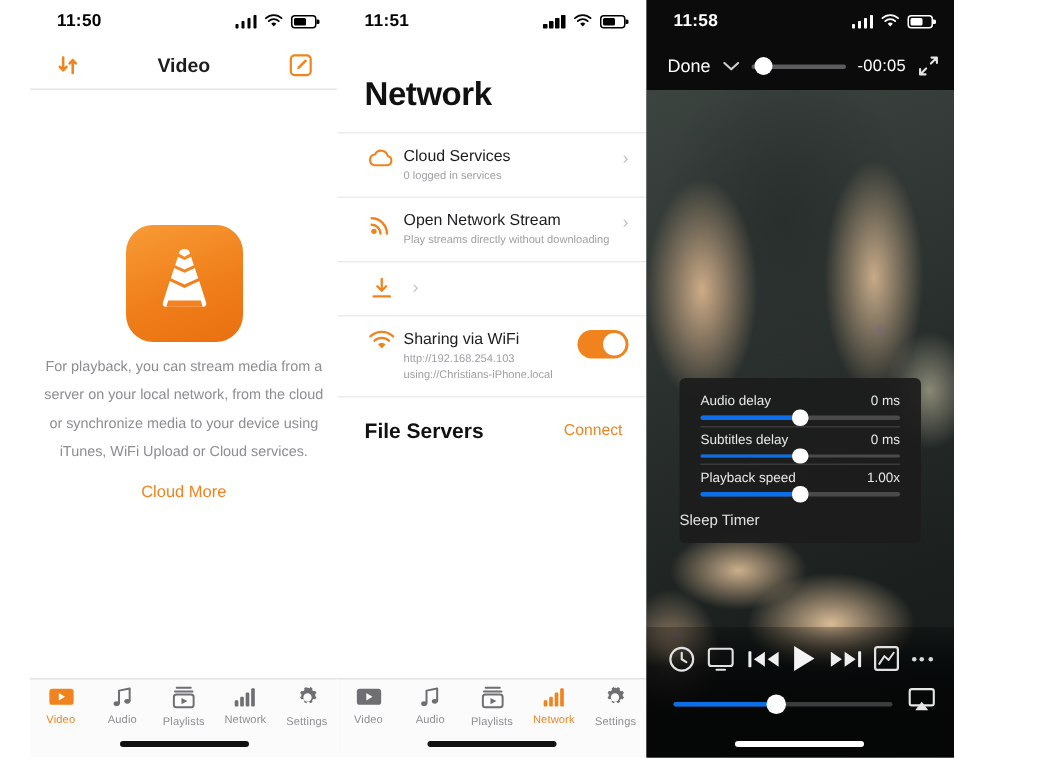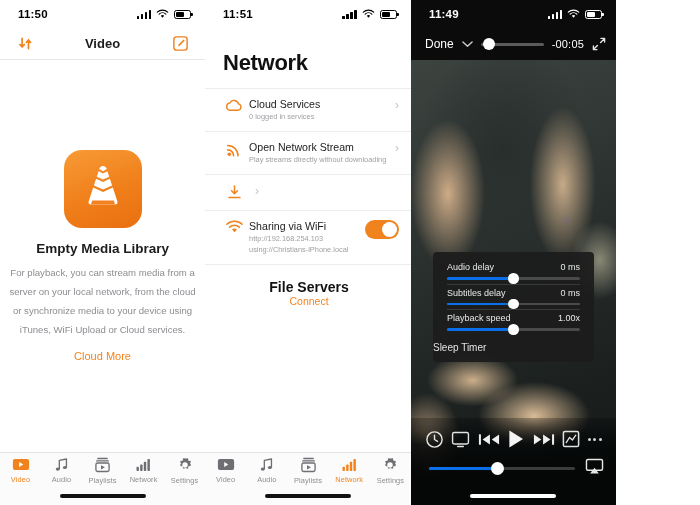--- a/index.html
+++ b/index.html
@@ -2,21 +2,21 @@
 <html><head>
 <meta charset="utf-8">
 <style>
   html,body{margin:0;padding:0;}
   body{
     width:700px;height:505px;
     background:#ffffff;
     font-family:"Liberation Sans", sans-serif;
     overflow:hidden;
   }
-  .screens{display:flex;width:616px;height:505px;}
+  .screens{display:flex;width:616px;height:505px;padding-left:20px;}
   .panel{position:relative;overflow:hidden;height:505px;background:#fff;}
   .p1{width:233px;}
   .p2{width:234px;}
   .p3{width:233px;background:#000;}
 
   
   .statusbar{height:28px;display:flex;align-items:center;justify-content:space-between;padding:0 14px 0 18px;box-sizing:border-box;}
   .statusbar .clock{font-size:11.5px;font-weight:bold;letter-spacing:.2px;color:#000;}
   .statusbar.dark .clock{color:#fff;}
   .sb-icons{display:flex;align-items:center;gap:5px;}
@@ -61,21 +61,21 @@
   
   .net-title{font-size:22px;font-weight:bold;color:#111;padding:22px 18px 12px 18px;letter-spacing:-.3px;}
   .row{display:flex;align-items:flex-start;padding:9px 12px 9px 14px;border-top:1px solid #ececec;min-height:36px;box-sizing:border-box;}
   .row .ricon{width:30px;display:flex;align-items:center;justify-content:center;flex:0 0 30px;}
   .row .rtext{flex:1;min-width:0;}
   .row .rtitle{font-size:10.6px;color:#1c1c1e;font-weight:500;line-height:13px;}
   .row .rsub{font-size:7.4px;color:#a0a0a5;line-height:10px;margin-top:1px;}
   .chev{color:#c4c4c8;font-size:12px;padding-left:6px;}
   .toggle{width:34px;height:19px;border-radius:10px;background:#f0831e;position:relative;flex:0 0 34px;}
   .toggle b{position:absolute;top:1.6px;right:1.6px;width:15.5px;height:15.5px;border-radius:50%;background:#fff;display:block;}
-  .section-head{display:flex;align-items:center;justify-content:flex-start;padding:14px 16px 10px 18px;border-top:1px solid #ececec;flex-direction:column;}
+  .section-head{display:flex;align-items:center;justify-content:space-between;padding:14px 16px 10px 18px;border-top:1px solid #ececec;}
   .section-head .shtitle{font-size:14px;font-weight:bold;color:#111;}
   .section-head .shaction{font-size:10.5px;color:#f0831e;}
 
   
   .player-top{position:absolute;top:0;left:0;right:0;z-index:5;background:#0b0b0b;}
   .ptop-row{height:32px;display:flex;align-items:center;padding:0 10px 0 14px;box-sizing:border-box;gap:8px;}
   .done{font-size:12px;color:#fff;font-weight:500;}
   .scrub{flex:1;height:3px;border-radius:2px;background:#5b5b5e;position:relative;}
   .scrub b{position:absolute;top:-4.5px;left:2px;width:12px;height:12px;border-radius:50%;background:#fff;display:block;}
   .time{font-size:11px;color:#fff;letter-spacing:.2px;}
@@ -164,21 +164,20 @@
     <div class="empty-wrap">
       <div class="vlc-logo">
         <svg width="50" height="54" viewBox="0 0 50 54">
           <path d="M25 4 c2.2 0 3.3 1.4 3.8 3 L25 9.2 21.2 7 c.5-1.6 1.6-3 3.8-3 Z" fill="#fff"></path>
           <path d="M20.6 9.2 L25 11.4 l4.4-2.2 1.8 5.6 L25 17.6 l-6.2-2.8 Z" fill="#fff"></path>
           <path d="M18.1 16.7 L25 19.9 l6.9-3.2 2.2 6.8 L25 27.6 l-9.1-4.1 Z" fill="#fff"></path>
           <path d="M15.2 25.4 L25 30 l9.8-4.6 4.6 14.2 c.5 1.6-.4 2.9-2.1 2.9 H12.7 c-1.7 0-2.6-1.3-2.1-2.9 Z" fill="#fff"></path>
           <path d="M14.2 38.4 h21.6 l1.3 4.1 H12.9 Z" fill="#f58220"></path>
         </svg>
       </div>
-      <div class="empty-title">Empty Media Library</div>
       <div class="empty-desc">For playback, you can stream media from a server on your local network, from the cloud or synchronize media to your device using iTunes, WiFi Upload or Cloud services.</div>
       <div class="learn-more">Cloud More</div>
     </div>
 
     <div class="tabbar">
       <div class="tabs">
         <div class="tab active">
           <svg width="18" height="15" viewBox="0 0 20 16">
             <rect x="1" y="2" width="18" height="12" rx="2.2" fill="#f0831e"></rect>
             <path d="M8 5.2 l4.6 2.8 L8 10.8 Z" fill="#fff"></path>
@@ -354,21 +353,21 @@
   </div>
 
   <div class="panel p3">
 
     <div class="video-area">
       <div class="video-img"></div>
     </div>
 
     <div class="player-top">
       <div class="statusbar dark">
-        <span class="clock">11:49</span>
+        <span class="clock">11:58</span>
         <span class="sb-icons">
           <span class="bars">
               <i></i>
               <i></i>
               <i></i>
               <i></i>
             </span>
           <svg width="13" height="10" viewBox="0 0 16 12">
             <path d="M8 10.6 L5.9 8.2 a3.1 3.1 0 0 1 4.2 0 Z" fill="#fff"></path>
             <path d="M3.9 6.1 a5.9 5.9 0 0 1 8.2 0" stroke="#fff" stroke-width="1.5" fill="none" stroke-linecap="round"></path>

